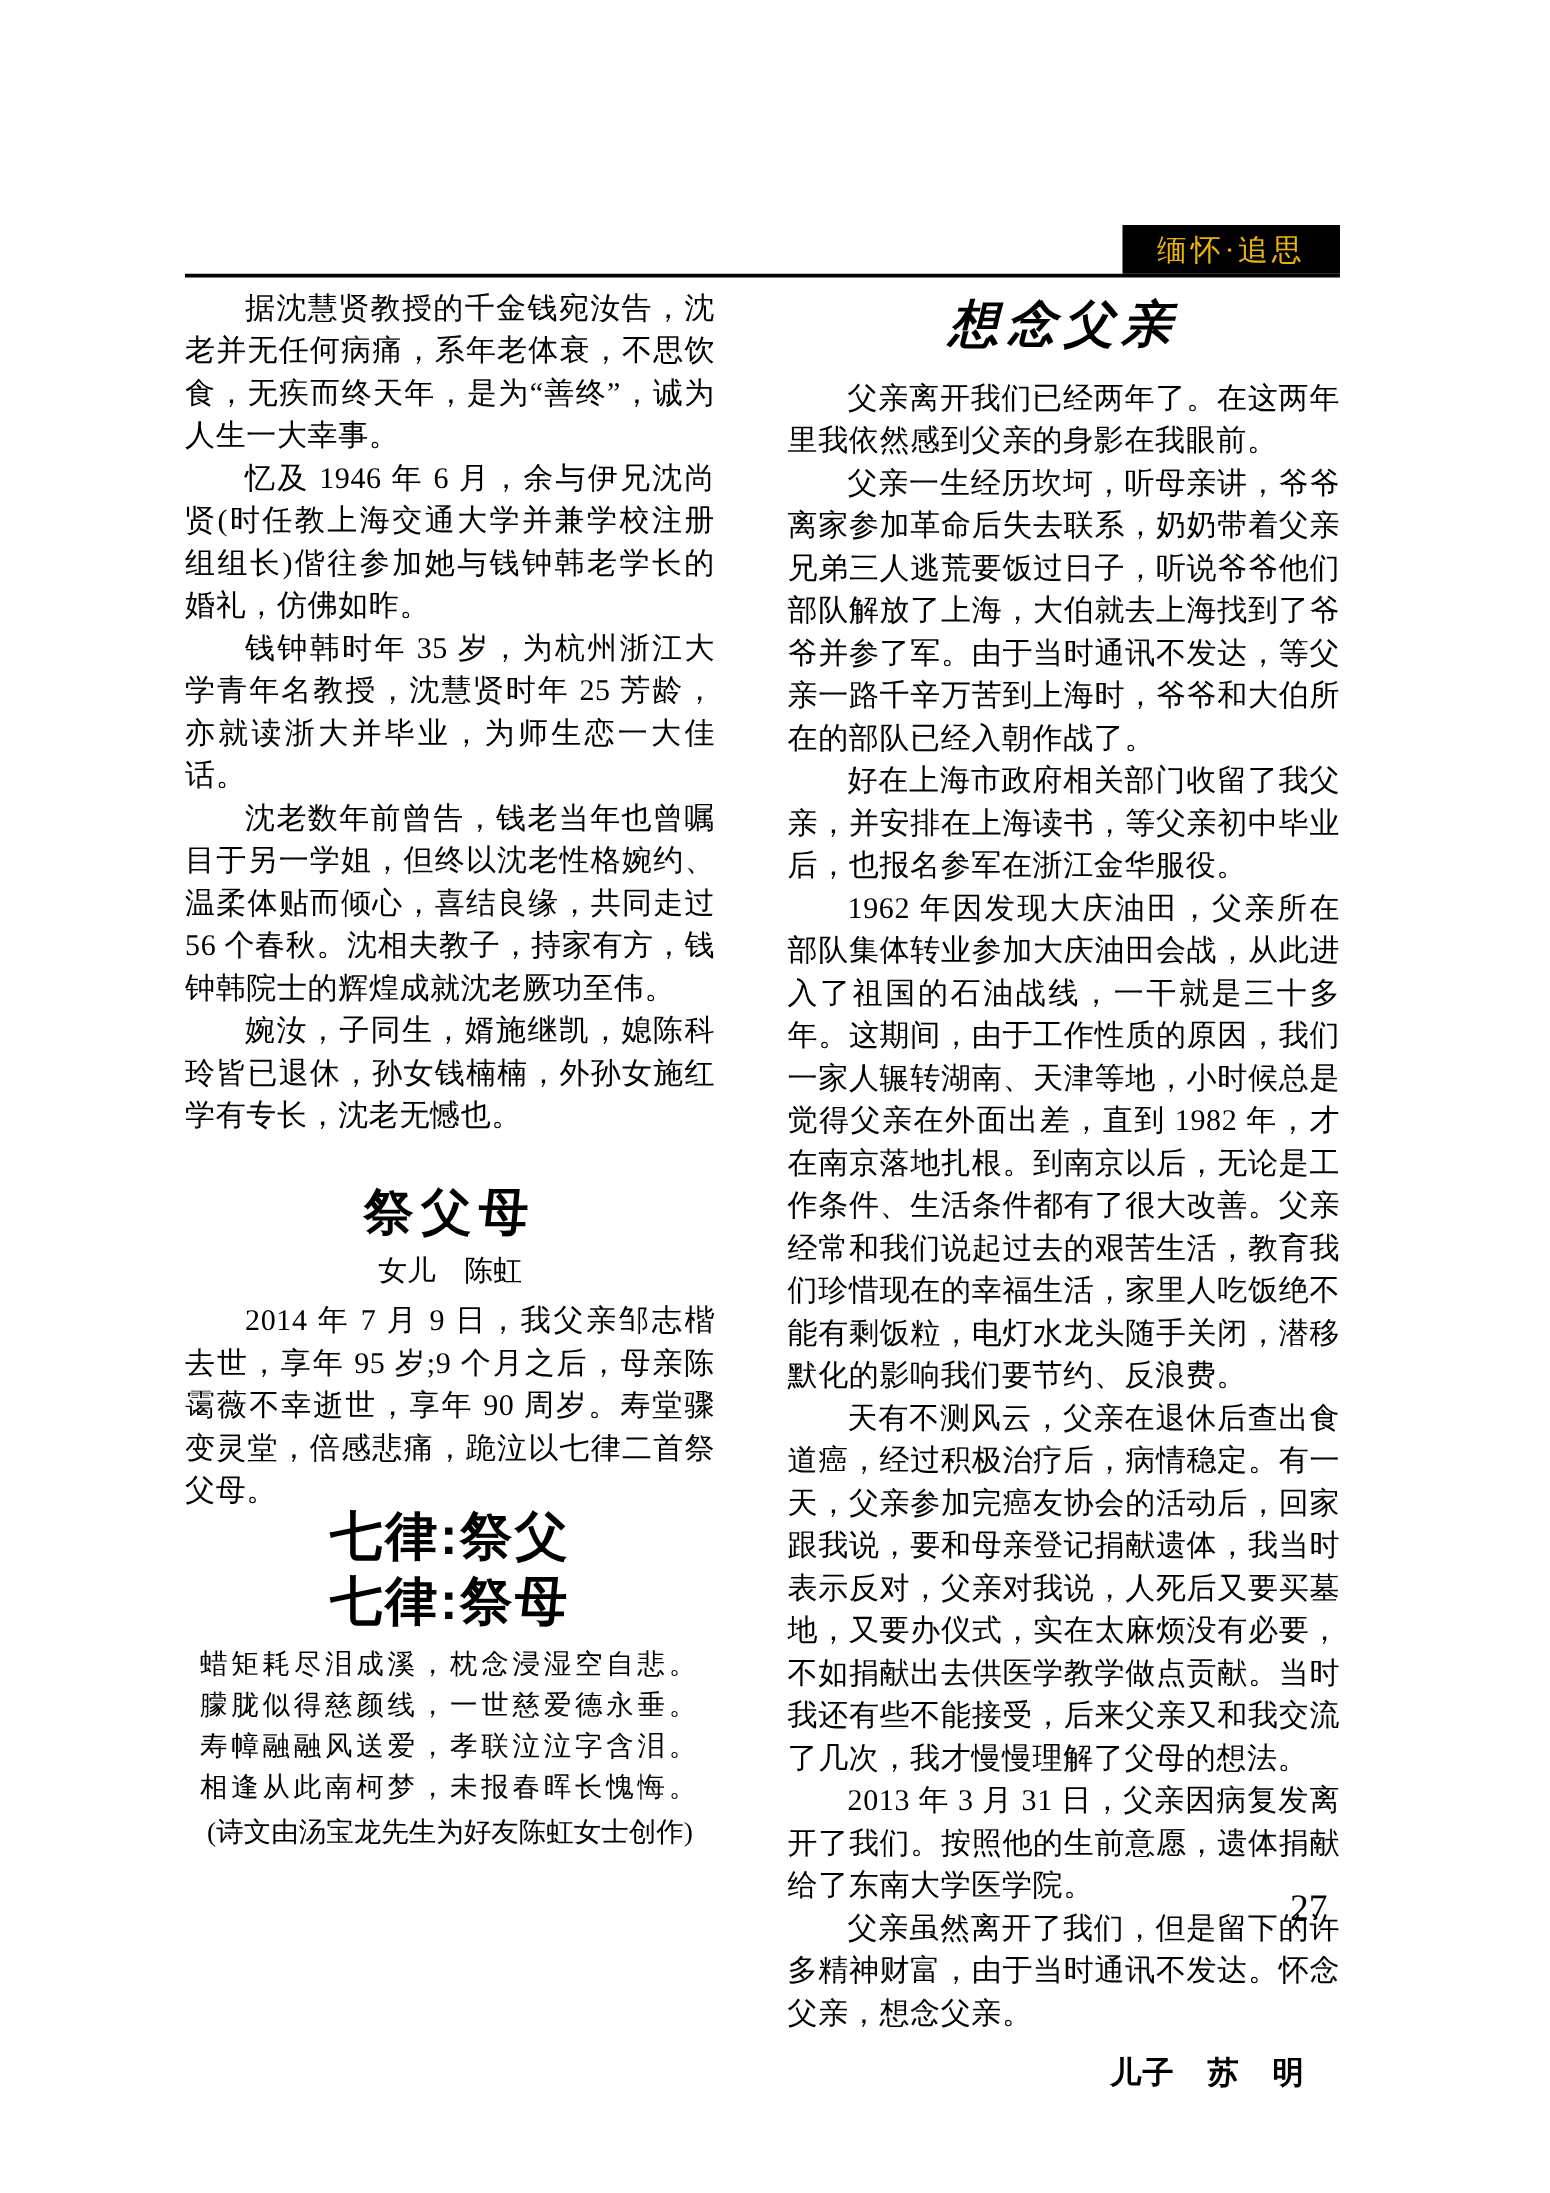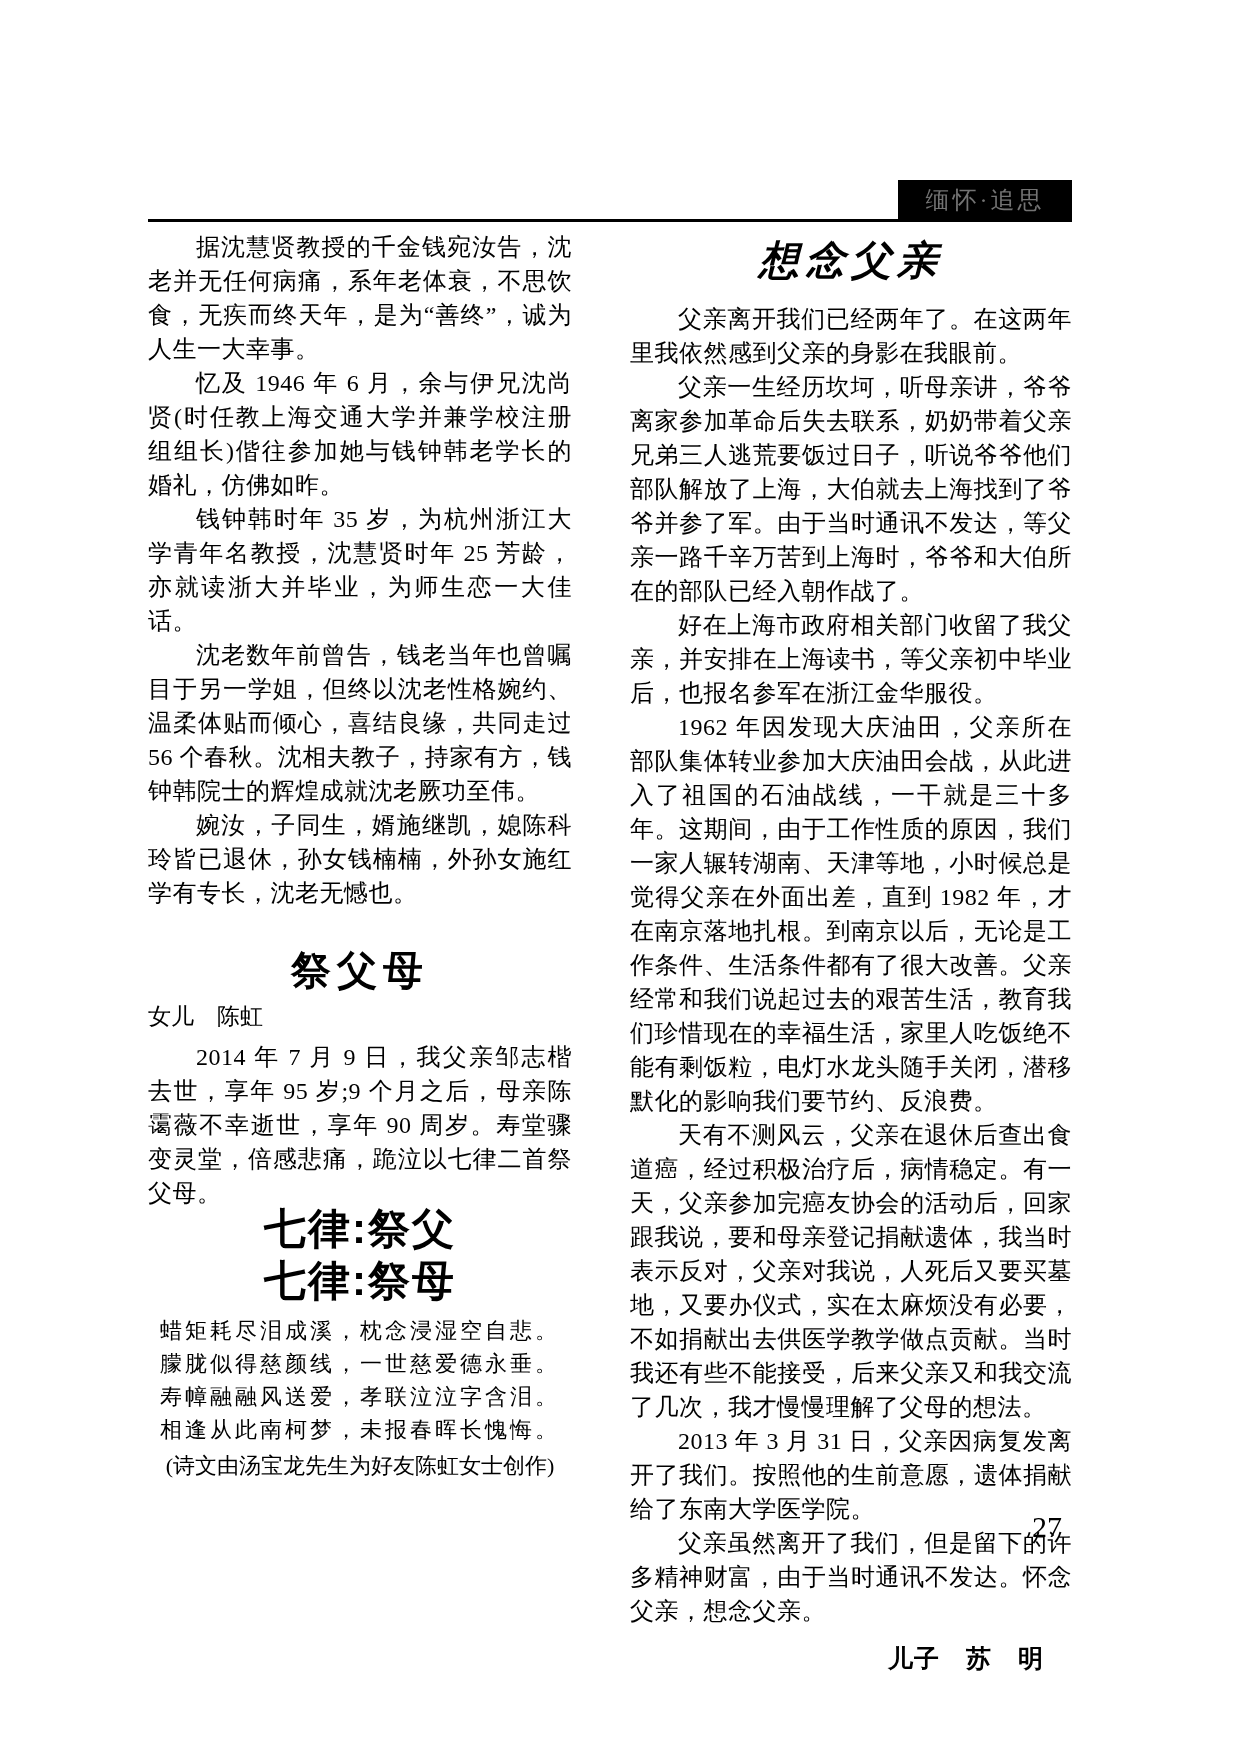--- a/index.html
+++ b/index.html
@@ -16,21 +16,21 @@
     font-family: "Liberation Serif", serif;
     overflow: hidden;
   }
   .masthead-badge {
     position: absolute;
     left: 898px;
     top: 180px;
     width: 174px;
     height: 39px;
     background: #000000;
-    color: #737373;
+    color: #eab308;
     display: flex;
     align-items: center;
     justify-content: center;
     font-size: 24px;
     letter-spacing: 3px;
     font-family: "Liberation Serif", serif;
   }
   .masthead-rule {
     position: absolute;
     left: 148px;
@@ -69,20 +69,21 @@
   }
   .title-jifumu { margin-top: 36px; margin-bottom: 8px; letter-spacing: 6px; }
   .title-poem {
     font-size: 42px;
     line-height: 38px;
     margin-bottom: 14px;
     letter-spacing: 2px;
   }
   .title-right { margin-top: 8px; margin-bottom: 18px; letter-spacing: 6px; font-style: italic; }
   .byline {
+    text-align: center;
     font-size: 23px;
     line-height: 30px;
     margin: 0 0 8px 0;
   }
   .poem-line {
     text-align: center;
     font-size: 22px;
     line-height: 33px;
     letter-spacing: 3px;
     margin: 0;

